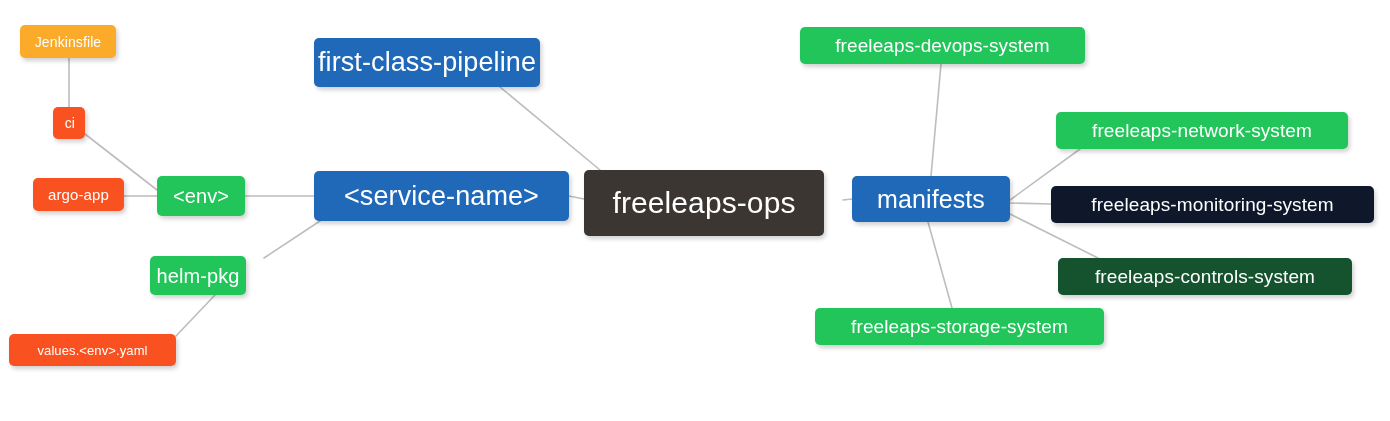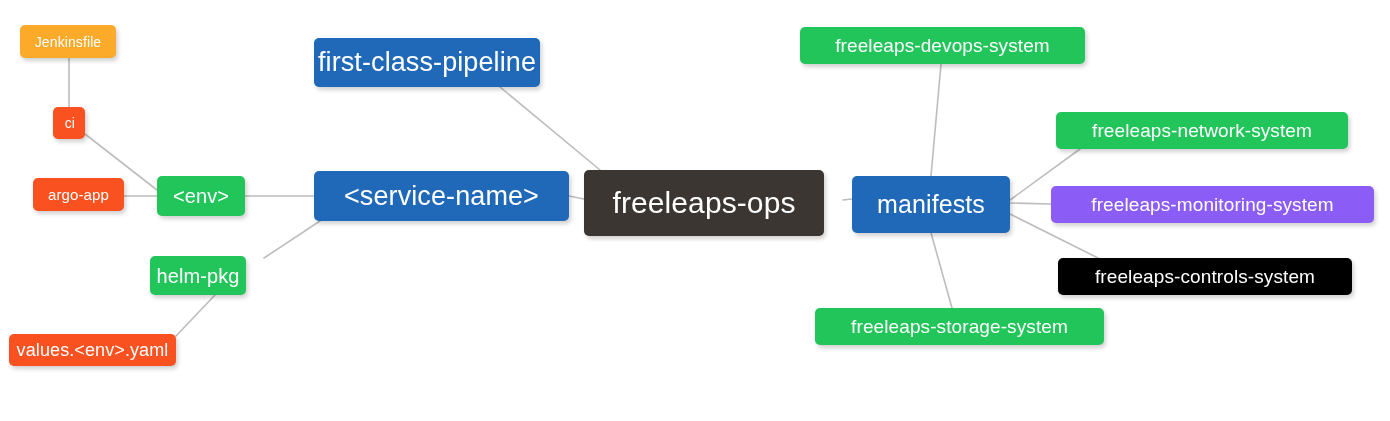--- a/index.html
+++ b/index.html
@@ -74,44 +74,44 @@
       </div>
       <div class="node" style="left: 33px; top: 178px; width: 91px; height: 33px; background: rgb(249, 81, 31); font-size: 15px;">
         <span class="node-label">argo-app</span>
       </div>
       <div class="node" style="left: 157px; top: 176px; width: 88px; height: 40px; background: rgb(34, 197, 90); font-size: 20px;">
         <span class="node-label">&lt;env&gt;</span>
       </div>
       <div class="node" style="left: 150px; top: 256px; width: 96px; height: 39px; background: rgb(34, 197, 90); font-size: 20px; text-align: center;">
         <span class="node-label">helm-pkg</span>
       </div>
-      <div class="node" style="left: 9px; top: 334px; width: 167px; height: 32px; background: rgb(249, 81, 31); font-size: 18px;">
+      <div class="node" style="left: 9px; top: 334px; width: 167px; height: 32px; background: rgb(249, 81, 31); font-size: 13px;">
         <span class="node-label">values.&lt;env&gt;.yaml</span>
       </div>
       <div class="node" style="left: 314px; top: 38px; width: 226px; height: 49px; background: rgb(32, 104, 184); font-size: 27px;">
         <span class="node-label">first-class-pipeline</span>
       </div>
       <div class="node" style="left: 314px; top: 171px; width: 255px; height: 50px; background: rgb(32, 104, 184); font-size: 27px;">
         <span class="node-label">&lt;service-name&gt;</span>
       </div>
       <div class="node" style="left: 584px; top: 170px; width: 240px; height: 66px; background: rgb(60, 54, 50); font-size: 30px;">
         <span class="node-label">freeleaps-ops</span>
       </div>
-      <div class="node" style="left: 852px; top: 176px; width: 158px; height: 57px; background: rgb(32, 104, 184); font-size: 25px;">
+      <div class="node" style="left: 852px; top: 176px; width: 158px; height: 46px; background: rgb(32, 104, 184); font-size: 25px;">
         <span class="node-label">manifests</span>
       </div>
       <div class="node" style="left: 800px; top: 27px; width: 285px; height: 37px; background: rgb(34, 197, 90); font-size: 19px;">
         <span class="node-label">freeleaps-devops-system</span>
       </div>
       <div class="node" style="left: 1056px; top: 112px; width: 292px; height: 37px; background: rgb(34, 197, 90); font-size: 19px;">
         <span class="node-label">freeleaps-network-system</span>
       </div>
-      <div class="node" style="left: 1051px; top: 186px; width: 323px; height: 37px; background: #8b5cf6; font-size: 19px;">
+      <div class="node" style="left: 1051px; top: 186px; width: 323px; height: 37px; background: #0f172a; font-size: 19px;">
         <span class="node-label">freeleaps-monitoring-system</span>
       </div>
-      <div class="node" style="left: 1058px; top: 258px; width: 294px; height: 37px; background: #000000; font-size: 19px;">
+      <div class="node" style="left: 1058px; top: 258px; width: 294px; height: 37px; background: #14532d; font-size: 19px;">
         <span class="node-label">freeleaps-controls-system</span>
       </div>
       <div class="node" style="left: 815px; top: 308px; width: 289px; height: 37px; background: rgb(34, 197, 90); font-size: 19px;">
         <span class="node-label">freeleaps-storage-system</span>
       </div>
     </div>
 </div>
 
 </body></html>

